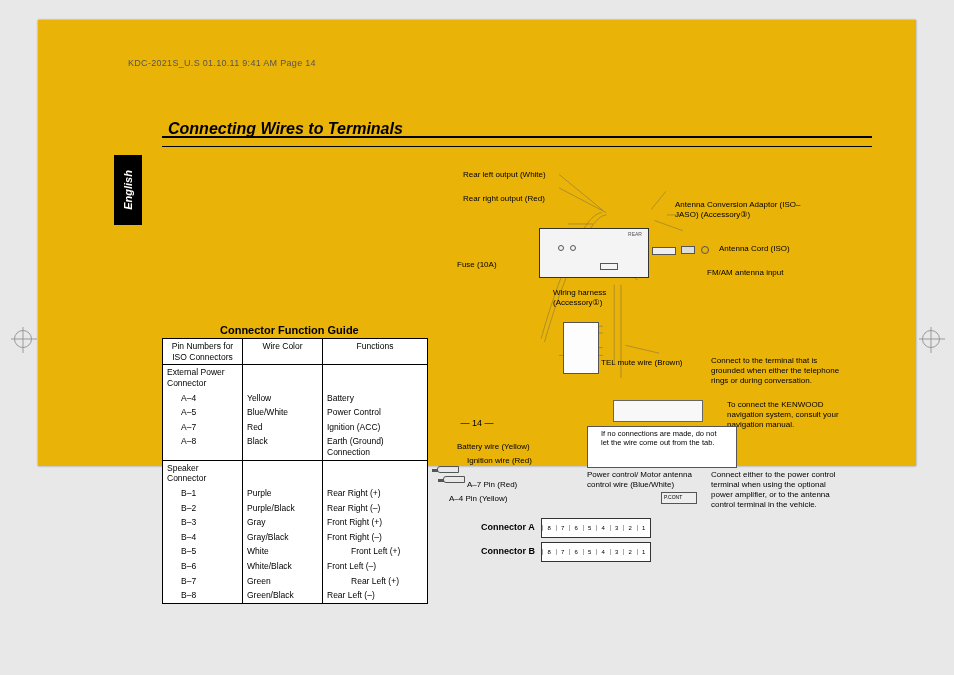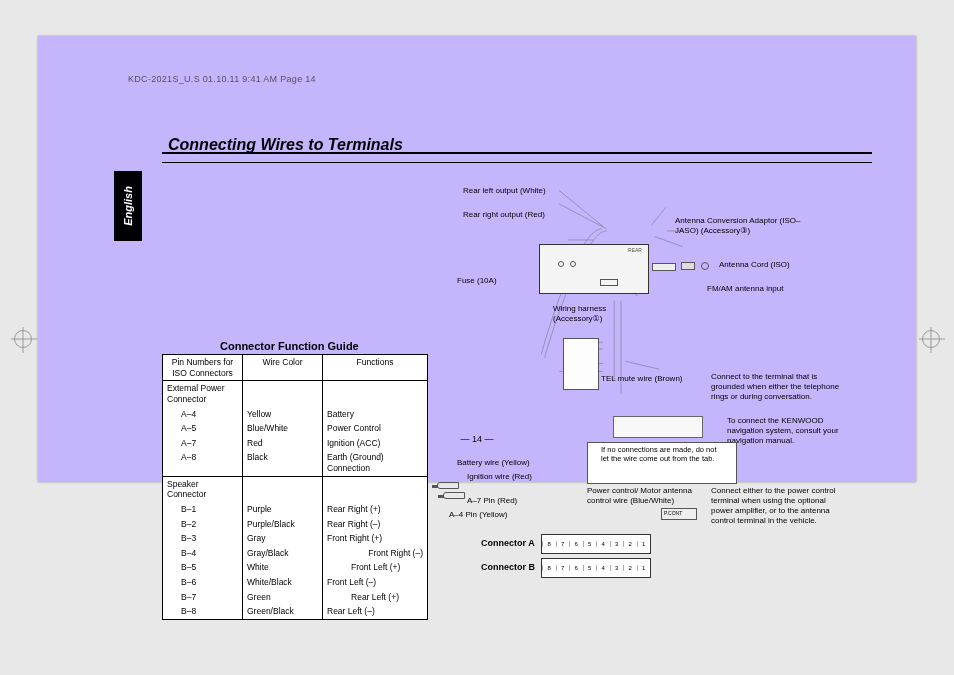--- a/index.html
+++ b/index.html
@@ -7,23 +7,23 @@
     width: 954px; height: 675px;
     background: #e8e8e8;
     font-family: Arial, Helvetica, sans-serif;
     font-size: 9px;
     color: #000;
     position: relative;
     overflow: hidden;
   }
   .page {
     position: absolute;
-    left: 38px; top: 36px;
+    left: 38px; top: 20px;
     width: 878px; height: 446px;
-    background: #c4b5fd;
+    background: #eab308;
     box-shadow: 0 0 2px rgba(0,0,0,.4);
   }
   .reg {
     position: absolute; width: 18px; height: 18px; border:1px solid #999; border-radius:50%;
   }
   .reg::before,.reg::after{content:"";position:absolute;background:#999;}
   .reg::before{left:50%;top:-4px;width:1px;height:26px;transform:translateX(-50%);}
   .reg::after{top:50%;left:-4px;height:1px;width:26px;transform:translateY(-50%);}
   .reg.left{ left: 14px; top: 330px; } .reg.right{ right:14px; top:330px; }
 
@@ -169,21 +169,21 @@
           <td style="border-top: none; border-bottom: none;">Rear Right (–)</td>
         </tr>
         <tr>
           <td class="pin" style="border-top: none; border-bottom: none;">B–3</td>
           <td style="border-top: none; border-bottom: none;">Gray</td>
           <td style="border-top: none; border-bottom: none;">Front Right (+)</td>
         </tr>
         <tr>
           <td class="pin" style="border-top: none; border-bottom: none; margin-top: 18px;">B–4</td>
           <td style="border-top: none; border-bottom: none;">Gray/Black</td>
-          <td style="border-top: none; border-bottom: none; text-align: right;">Front Right (–)</td>
+          <td style="border-top: none; border-bottom: none;">Front Right (–)</td>
         </tr>
         <tr>
           <td class="pin" style="border-top: none; border-bottom: none;">B–5</td>
           <td style="border-top: none; border-bottom: none;">White</td>
           <td style="border-top: none; border-bottom: none; padding-left: 28px;">Front Left (+)</td>
         </tr>
         <tr>
           <td class="pin" style="border-top: none; border-bottom: none;">B–6</td>
           <td style="border-top: none; border-bottom: none;">White/Black</td>
           <td style="border-top: none; border-bottom: none;">Front Left (–)</td>

